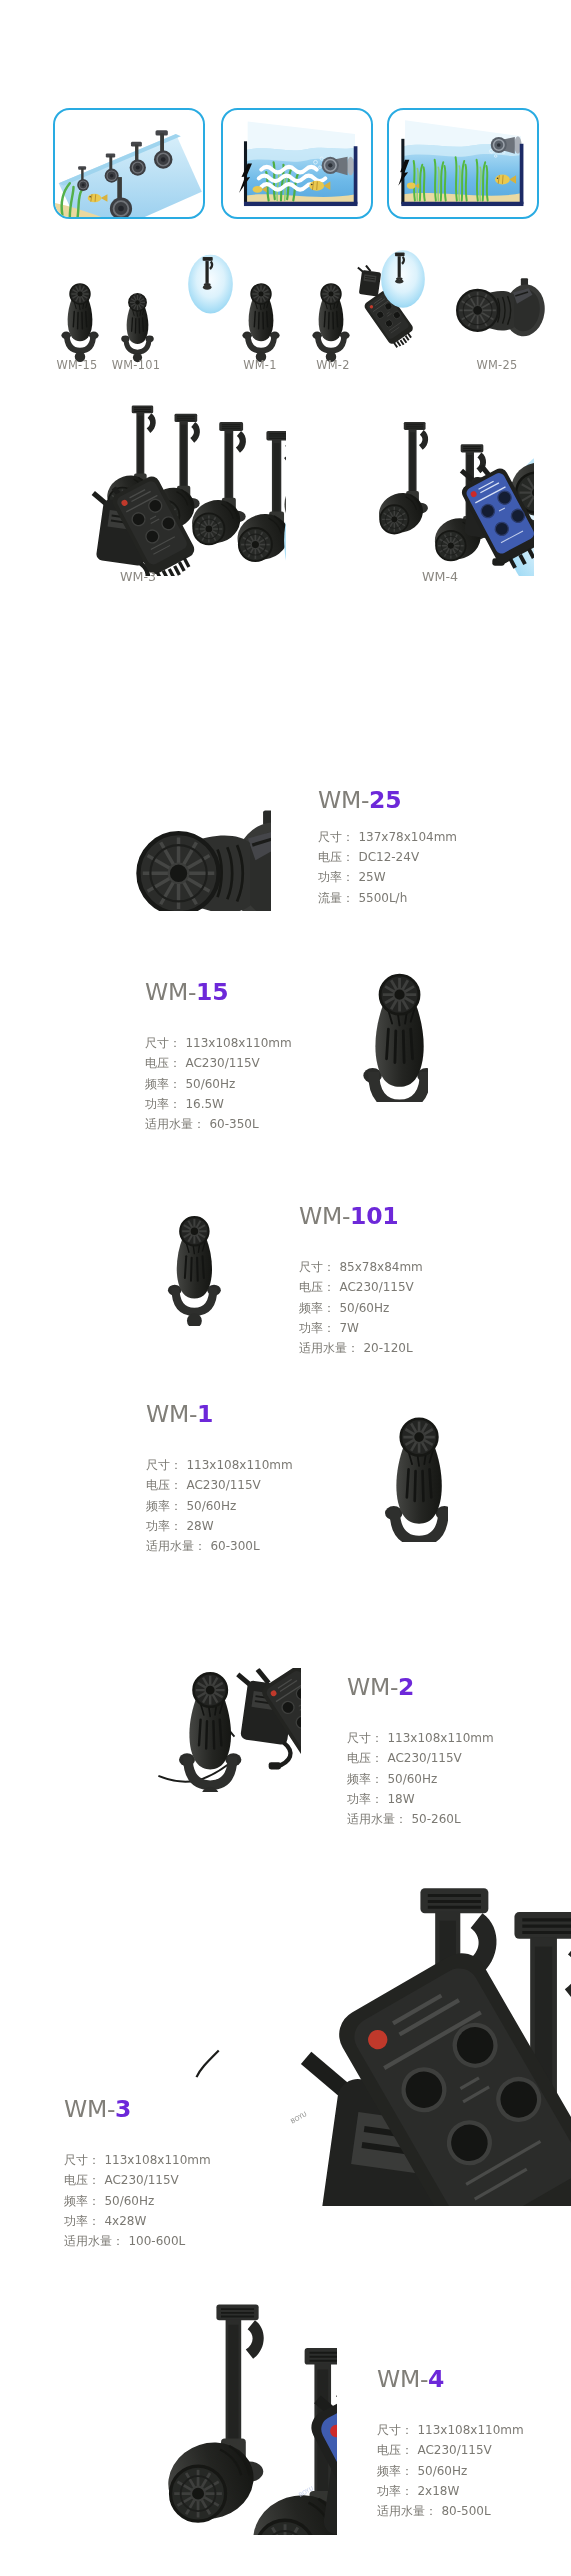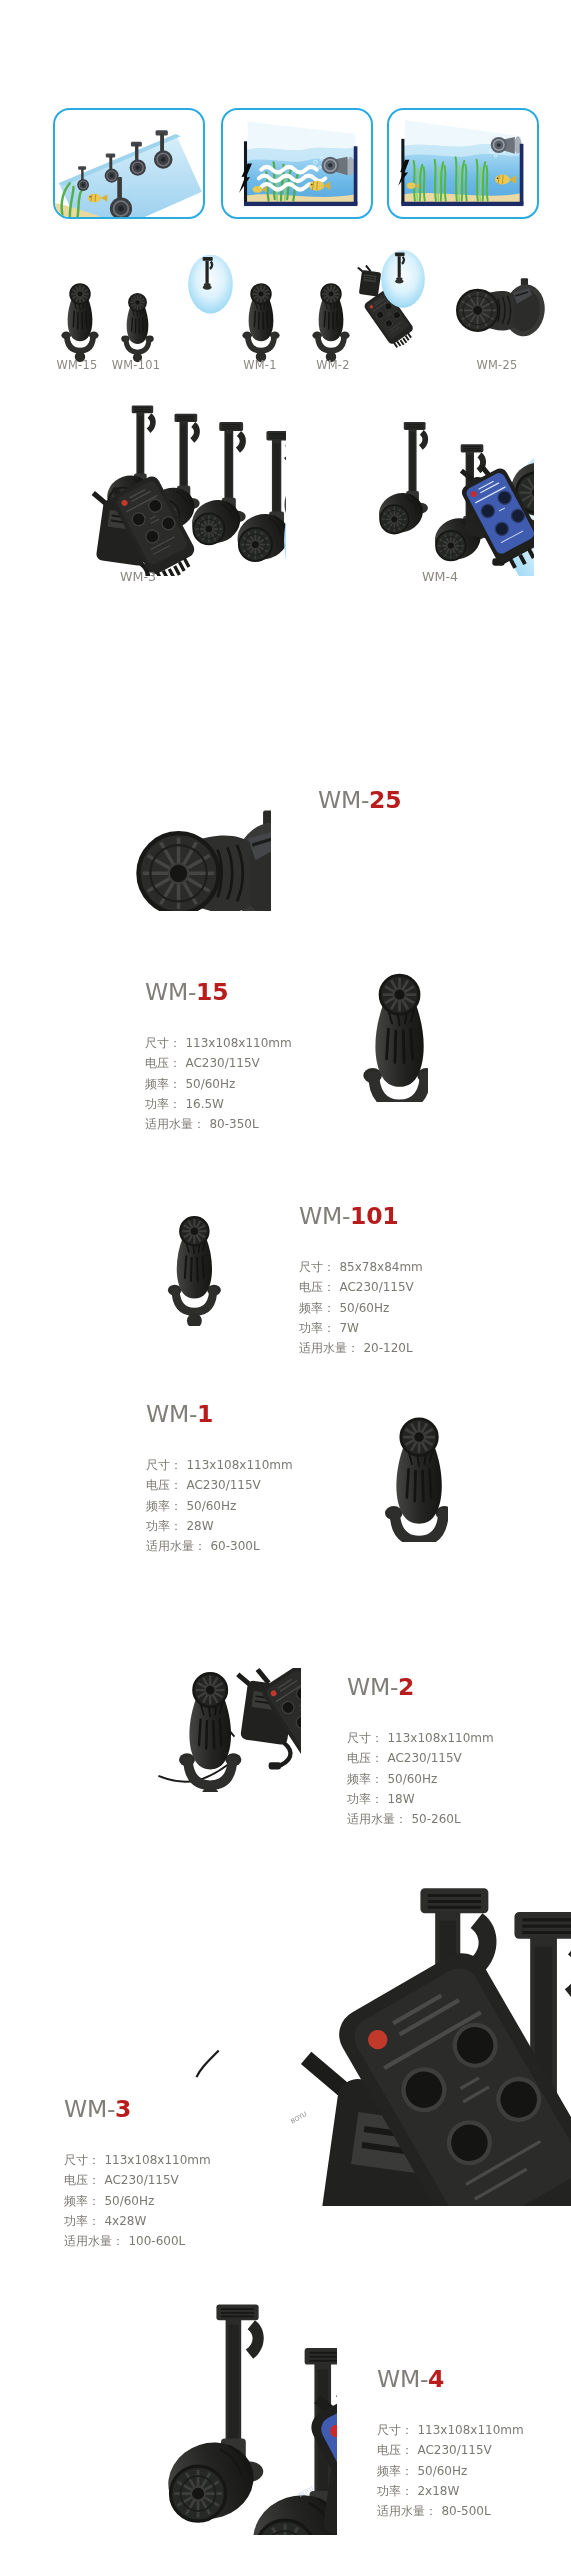--- a/index.html
+++ b/index.html
@@ -24,21 +24,21 @@
     font-size:11.4px; color:#8b8882; letter-spacing:0.3px; white-space:nowrap;
   }
   .kit-label {
     position:absolute; top:569px; transform:translateX(-50%);
     font-size:12.7px; color:#8b8882; white-space:nowrap;
   }
 
   
   .detail-text { position:absolute; }
   .detail-title { font-size:23.5px; color:#807e78; letter-spacing:-0.3px; line-height:28px; white-space:nowrap; }
-  .detail-title b { color:#b91c1c; font-weight:700; }
+  .detail-title b { color:#6d28d9; font-weight:700; }
   .specs { margin-top:27px; }
   .spec { font-size:12px; line-height:20.3px; color:#7b7973; white-space:nowrap; }
   .spec .v { margin-left:4.4px; }
 
   .rot { position:absolute; }
 </style>
 </head>
 <body>
 
 <div class="page">
@@ -539,30 +539,36 @@
   <span class="kit-label" style="left:138px">WM-3</span>
   <span class="kit-label" style="left:440px">WM-4</span>
 
   <svg class="abs" style="left:124px;top:789px;width:147px;height:122px" viewBox="0 0 232 192">
     <g transform="translate(4,14) scale(1.29)">
         <use href="#pump-h"></use>
       </g>
   </svg>
   <div class="detail-text" style="left:318px;top:786px">
     <div class="detail-title"><span>WM-</span><b>25</b></div>
+    <div class="specs" style="margin-top:12.7px">
+      <div class="spec"><span class="k">尺寸：</span><span class="v">137x78x104mm</span></div>
+      <div class="spec"><span class="k">电压：</span><span class="v">DC12-24V</span></div>
+      <div class="spec"><span class="k">功率：</span><span class="v">25W</span></div>
+      <div class="spec"><span class="k">流量：</span><span class="v">5500L/h</span></div>
+    </div>
   </div>
 
   <div class="detail-text" style="left:145px;top:978px">
     <div class="detail-title"><span>WM-</span><b>15</b></div>
     <div class="specs">
       <div class="spec"><span class="k">尺寸：</span><span class="v">113x108x110mm</span></div>
       <div class="spec"><span class="k">电压：</span><span class="v">AC230/115V</span></div>
       <div class="spec"><span class="k">频率：</span><span class="v">50/60Hz</span></div>
       <div class="spec"><span class="k">功率：</span><span class="v">16.5W</span></div>
-      <div class="spec"><span class="k">适用水量：</span><span class="v">80-350L</span></div>
+      <div class="spec"><span class="k">适用水量：</span><span class="v">60-350L</span></div>
     </div>
   </div>
   <svg class="abs" style="left:330px;top:970px;width:98px;height:132px" viewBox="0 0 155 208">
     <g transform="translate(17,2) scale(1.2)">
         <use href="#pump-v"></use>
       </g>
   </svg>
 
   <svg class="abs" style="left:141px;top:1213px;width:86px;height:113px" viewBox="0 0 135 178">
     <g transform="translate(15,2) scale(1.02)">

